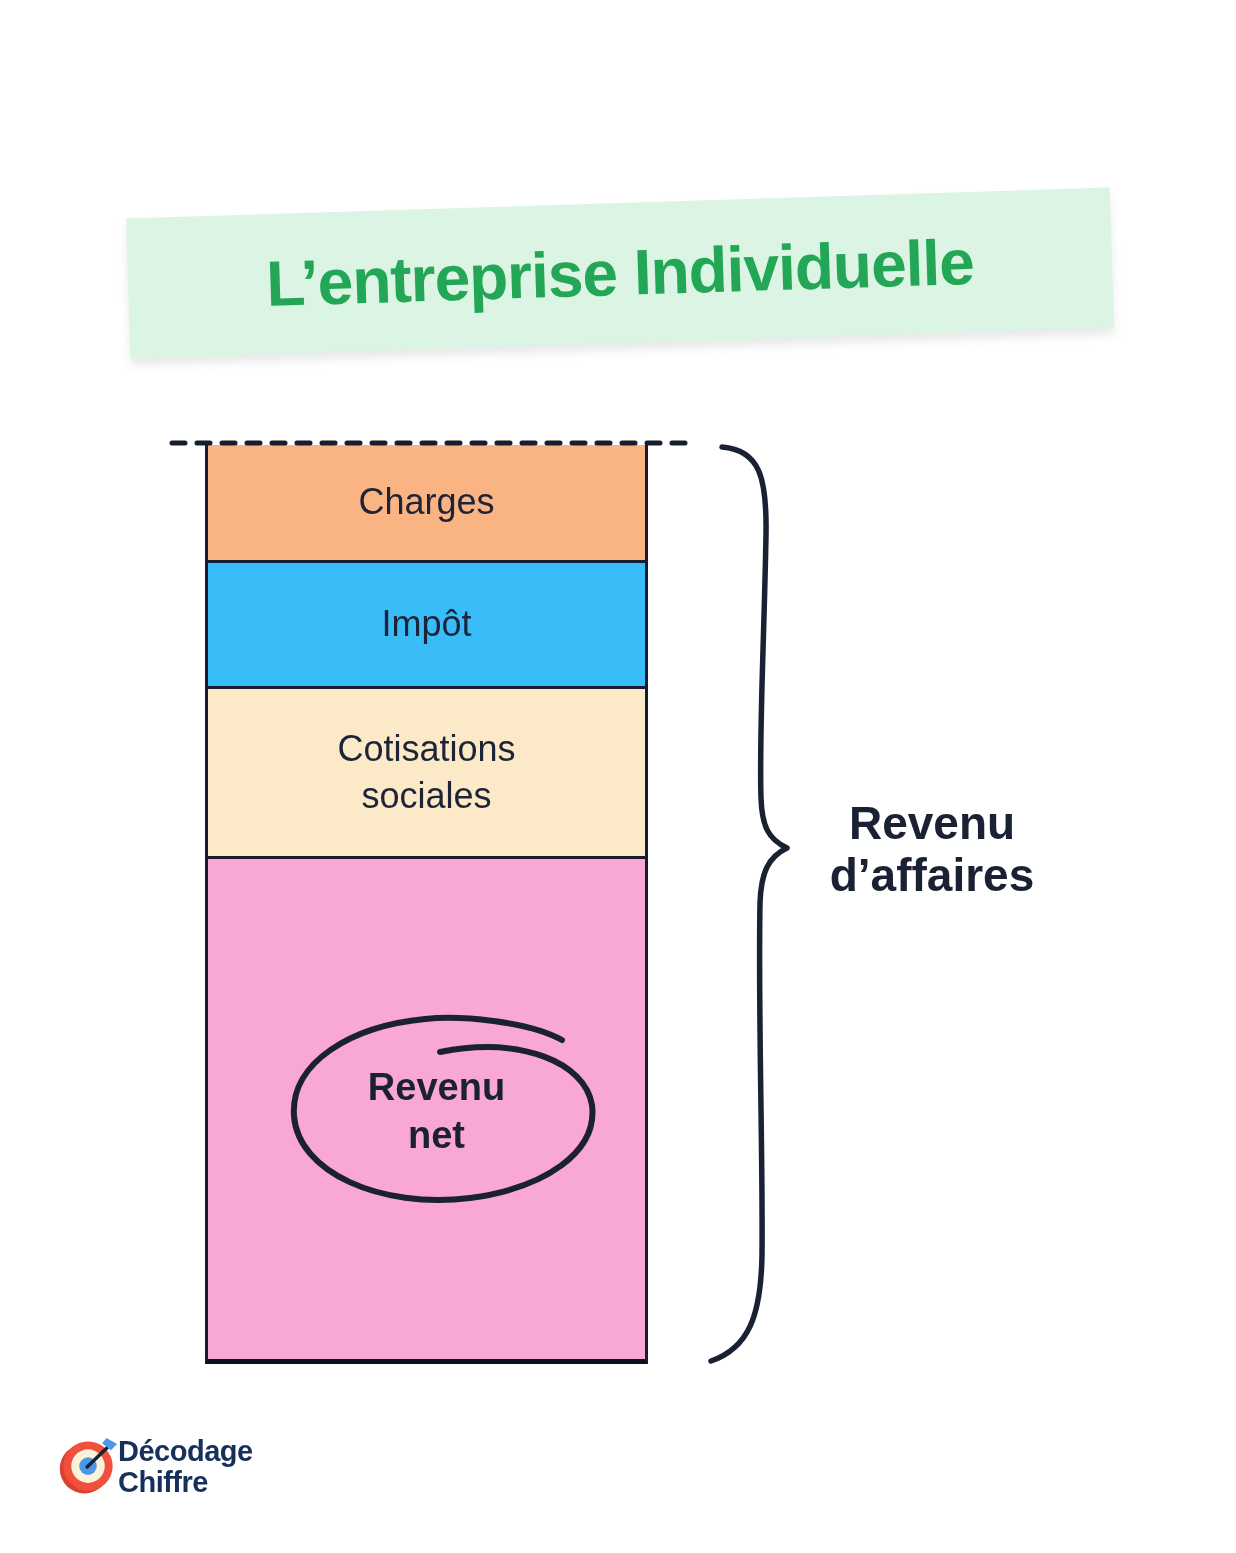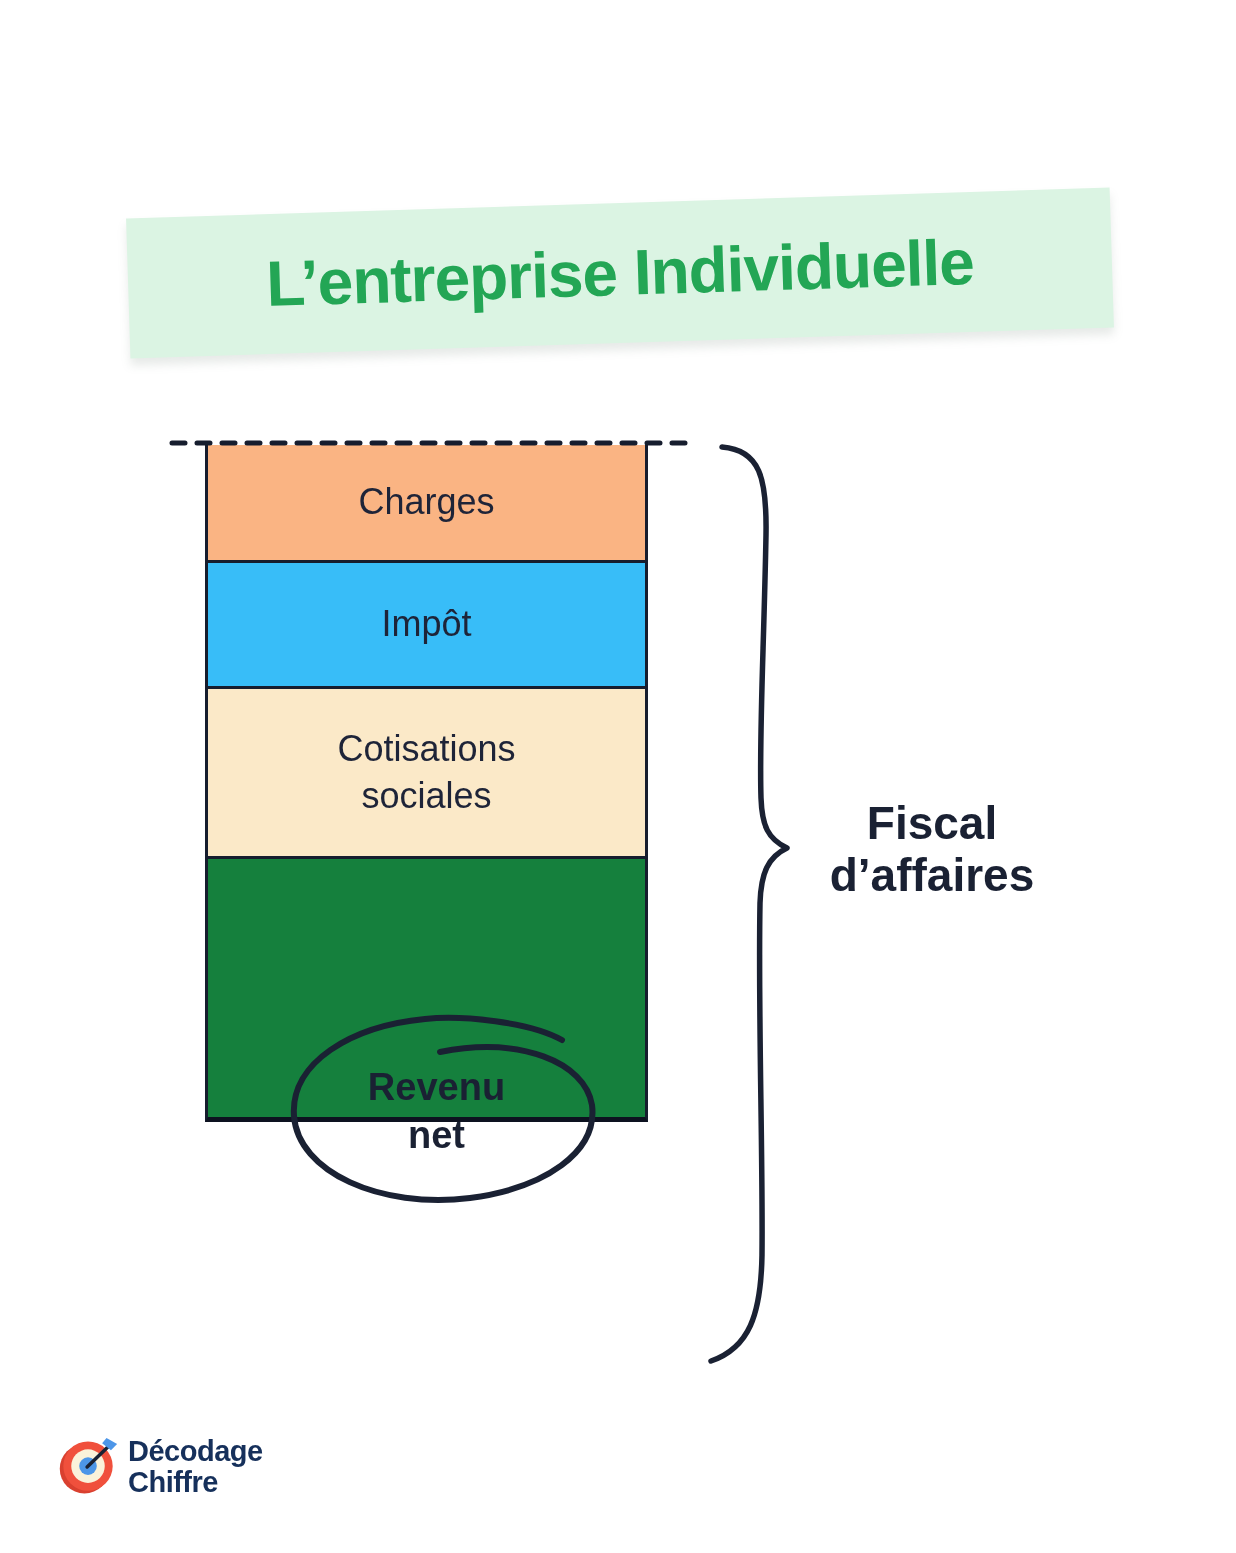--- a/index.html
+++ b/index.html
@@ -23,40 +23,40 @@
     color:#23A655;
     font-size:64px;
     font-weight:800;
     letter-spacing:-1px;
     white-space:nowrap;
   }
   
   .bar{
     position:absolute;
     left:205px;top:445px;
-    width:443px;height:677px;
+    width:443px;height:919px;
     box-sizing:border-box;
     border-left:3px solid #161D2E;
     border-right:3px solid #161D2E;
     border-bottom:5px solid #0D1220;
     display:flex;flex-direction:column;
   }
   .seg{
     box-sizing:border-box;
     display:flex;align-items:center;justify-content:center;
     text-align:center;
     color:#1E2438;
     font-size:36px;
     font-weight:400;
     border-bottom:3px solid #161D2E;
   }
   .seg-charges{height:118px;background:#FAB483;}
   .seg-cotisations{height:170px;background:#FBE9C8;}
   .seg-impot{height:126px;background:#38BDF8;}
-  .seg-revenu{flex:1;background:#15803d;border-bottom:none;position:relative;padding-left:8px;}
+  .seg-revenu{flex:1;background:#f9a8d4;border-bottom:none;position:relative;padding-left:8px;}
   .seg-label{max-width:310px;line-height:1.3;}
   .revenu-label{
     position:absolute;
     left:50%;top:205px;
     transform:translateX(-50%);
     margin-left:10px;
     width:200px;
     font-size:38px;
     font-weight:800;
     color:#1A2133;
@@ -75,21 +75,21 @@
   }
   
   .ink-overlay{
     position:absolute;left:0;top:0;width:1236px;height:1553px;
     pointer-events:none;
   }
   
   .logo{
     position:absolute;
     left:58px;top:1436px;
-    display:flex;align-items:center;gap:10px;
+    display:flex;align-items:center;
   }
   .logo-text{
     color:#16305B;
     font-size:29px;
     font-weight:800;
     line-height:1.08;
     letter-spacing:-0.5px;
   }
 </style>
 </head>
@@ -109,21 +109,21 @@
       <div class="seg-label">Impôt</div>
     </div>
     <div class="seg seg-cotisations">
       <div class="seg-label">Cotisations sociales</div>
     </div>
     <div class="seg seg-revenu">
       <div class="revenu-label">Revenu net</div>
     </div>
   </div>
 
-  <div class="brace-label">Fiscal d’affaires</div>
+  <div class="brace-label">Revenu d’affaires</div>
 
   <svg class="ink-overlay" viewBox="0 0 1236 1553">
 
     <path d="M 172 443 H 686" fill="none" stroke="#161D2E" stroke-width="5" stroke-linecap="round" stroke-dasharray="13 12"></path>
 
     <path d="M 722 447
              C 760 450, 767 478, 766 535
              C 764 645, 759 735, 761 798
              C 762 826, 768 839, 787 848
              C 768 857, 761 873, 760 903

